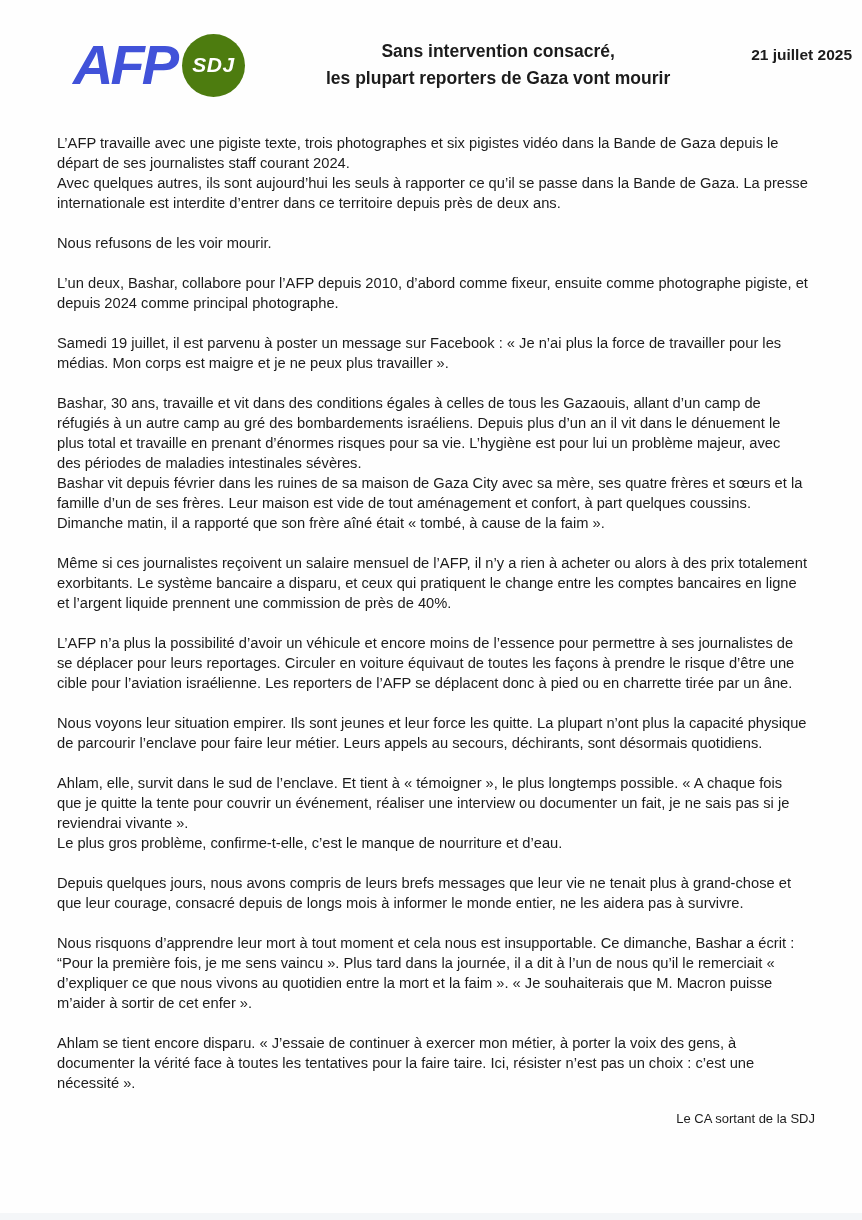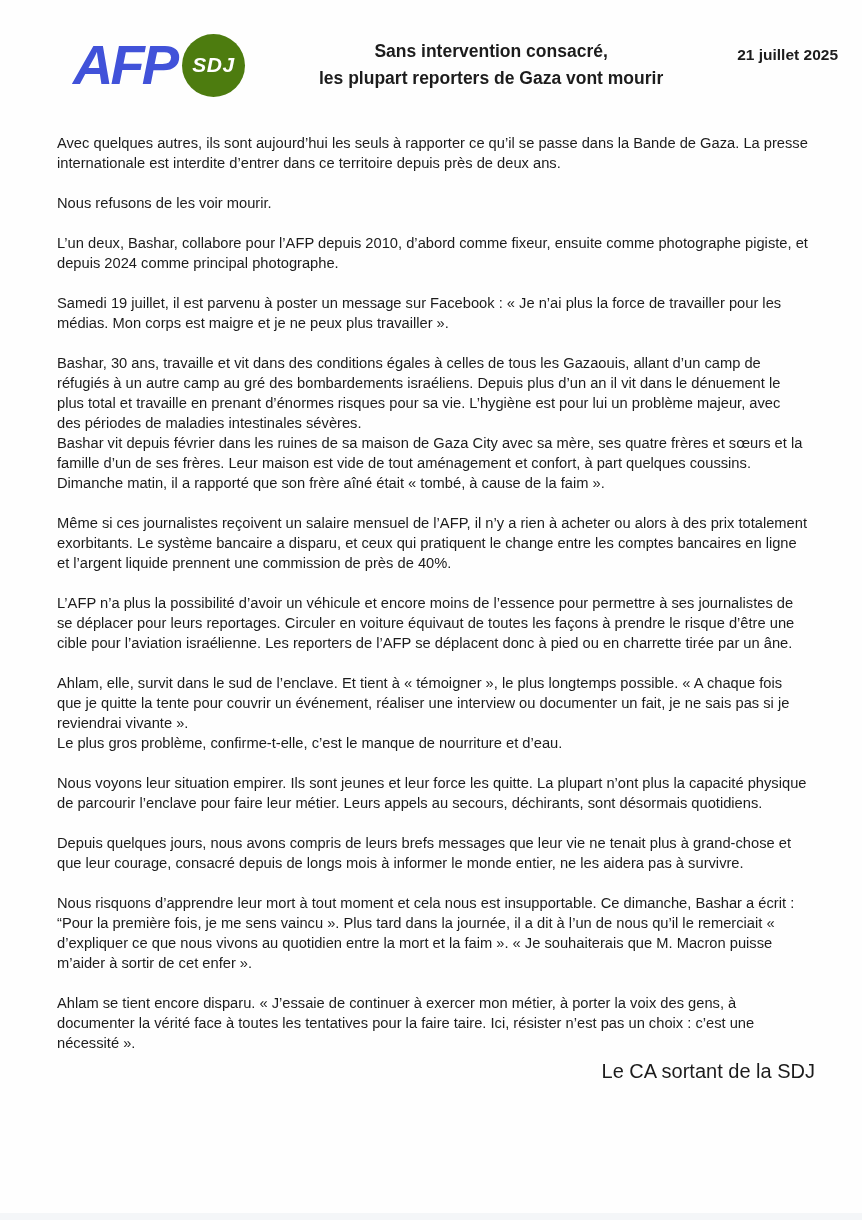--- a/index.html
+++ b/index.html
@@ -13,21 +13,21 @@
     width: 862px;
     height: 1220px;
     background: #fefefe;
     overflow: hidden;
     color: #1c1c1c;
   }
   
   header {
     display: flex;
     align-items: center;
-    padding: 26px 24px 0 73px;
+    padding: 26px 10px 0 73px;
     height: 78px;
     box-sizing: content-box;
   }
   .logo {
     display: flex;
     align-items: center;
     flex: 0 0 auto;
   }
   .afp {
     font-weight: bold;
@@ -71,23 +71,23 @@
   main {
     margin: 29px 54px 0 57px;
     font-size: 14.7px;
     line-height: 20px;
   }
   .para { margin: 0 0 20px 0; }
   .para:last-child { margin-bottom: 0; }
   .line { min-height: 20px; }
   
   .signature {
-    margin: 8px 47px 0 57px;
+    margin: 16px 47px 0 57px;
     text-align: right;
-    font-size: 20px;
+    font-size: 13px;
     line-height: 20px;
   }
   
   .bottom-band {
     position: absolute;
     left: 0;
     bottom: 0;
     width: 100%;
     height: 7px;
     background: #f4f6f8;
@@ -105,20 +105,21 @@
     </div>
     <div class="title">
       <div>Sans intervention consacré,</div>
       <div>les plupart reporters de Gaza vont mourir</div>
     </div>
     <div class="date">21 juillet 2025</div>
   </header>
 
   <main id="body-container">
       <div class="para">
+        <div class="line">L’AFP travaille avec une pigiste texte, trois photographes et six pigistes vidéo dans la Bande de Gaza depuis le départ de ses journalistes staff courant 2024.</div>
         <div class="line">Avec quelques autres, ils sont aujourd’hui les seuls à rapporter ce qu’il se passe dans la Bande de Gaza. La presse internationale est interdite d’entrer dans ce territoire depuis près de deux ans.</div>
       </div>
       <div class="para">
         <div class="line">Nous refusons de les voir mourir.</div>
       </div>
       <div class="para">
         <div class="line">L’un deux, Bashar, collabore pour l’AFP depuis 2010, d’abord comme fixeur, ensuite comme photographe pigiste, et depuis 2024 comme principal photographe.</div>
       </div>
       <div class="para">
         <div class="line">Samedi 19 juillet, il est parvenu à poster un message sur Facebook : « Je n’ai plus la force de travailler pour les médias. Mon corps est maigre et je ne peux plus travailler ».</div>
@@ -127,25 +128,25 @@
         <div class="line">Bashar, 30 ans, travaille et vit dans des conditions égales à celles de tous les Gazaouis, allant d’un camp de réfugiés à un autre camp au gré des bombardements israéliens. Depuis plus d’un an il vit dans le dénuement le plus total et travaille en prenant d’énormes risques pour sa vie. L’hygiène est pour lui un problème majeur, avec des périodes de maladies intestinales sévères.</div>
         <div class="line">Bashar vit depuis février dans les ruines de sa maison de Gaza City avec sa mère, ses quatre frères et sœurs et la famille d’un de ses frères. Leur maison est vide de tout aménagement et confort, à part quelques coussins. Dimanche matin, il a rapporté que son frère aîné était « tombé, à cause de la faim ».</div>
       </div>
       <div class="para">
         <div class="line">Même si ces journalistes reçoivent un salaire mensuel de l’AFP, il n’y a rien à acheter ou alors à des prix totalement exorbitants. Le système bancaire a disparu, et ceux qui pratiquent le change entre les comptes bancaires en ligne et l’argent liquide prennent une commission de près de 40%.</div>
       </div>
       <div class="para">
         <div class="line">L’AFP n’a plus la possibilité d’avoir un véhicule et encore moins de l’essence pour permettre à ses journalistes de se déplacer pour leurs reportages. Circuler en voiture équivaut de toutes les façons à prendre le risque d’être une cible pour l’aviation israélienne. Les reporters de l’AFP se déplacent donc à pied ou en charrette tirée par un âne.</div>
       </div>
       <div class="para">
+        <div class="line">Nous voyons leur situation empirer. Ils sont jeunes et leur force les quitte. La plupart n’ont plus la capacité physique de parcourir l’enclave pour faire leur métier. Leurs appels au secours, déchirants, sont désormais quotidiens.</div>
+      </div>
+      <div class="para">
         <div class="line">Ahlam, elle, survit dans le sud de l’enclave. Et tient à « témoigner », le plus longtemps possible. « A chaque fois que je quitte la tente pour couvrir un événement, réaliser une interview ou documenter un fait, je ne sais pas si je reviendrai vivante ».</div>
         <div class="line">Le plus gros problème, confirme-t-elle, c’est le manque de nourriture et d’eau.</div>
-      </div>
-      <div class="para">
-        <div class="line">Nous voyons leur situation empirer. Ils sont jeunes et leur force les quitte. La plupart n’ont plus la capacité physique de parcourir l’enclave pour faire leur métier. Leurs appels au secours, déchirants, sont désormais quotidiens.</div>
       </div>
       <div class="para">
         <div class="line">Depuis quelques jours, nous avons compris de leurs brefs messages que leur vie ne tenait plus à grand-chose et que leur courage, consacré depuis de longs mois à informer le monde entier, ne les aidera pas à survivre.</div>
       </div>
       <div class="para">
         <div class="line">Nous risquons d’apprendre leur mort à tout moment et cela nous est insupportable. Ce dimanche, Bashar a écrit : “Pour la première fois, je me sens vaincu ». Plus tard dans la journée, il a dit à l’un de nous qu’il le remerciait « d’expliquer ce que nous vivons au quotidien entre la mort et la faim ». « Je souhaiterais que M. Macron puisse m’aider à sortir de cet enfer ».</div>
       </div>
       <div class="para">
         <div class="line">Ahlam se tient encore disparu. « J’essaie de continuer à exercer mon métier, à porter la voix des gens, à documenter la vérité face à toutes les tentatives pour la faire taire. Ici, résister n’est pas un choix : c’est une nécessité ».</div>
       </div>

